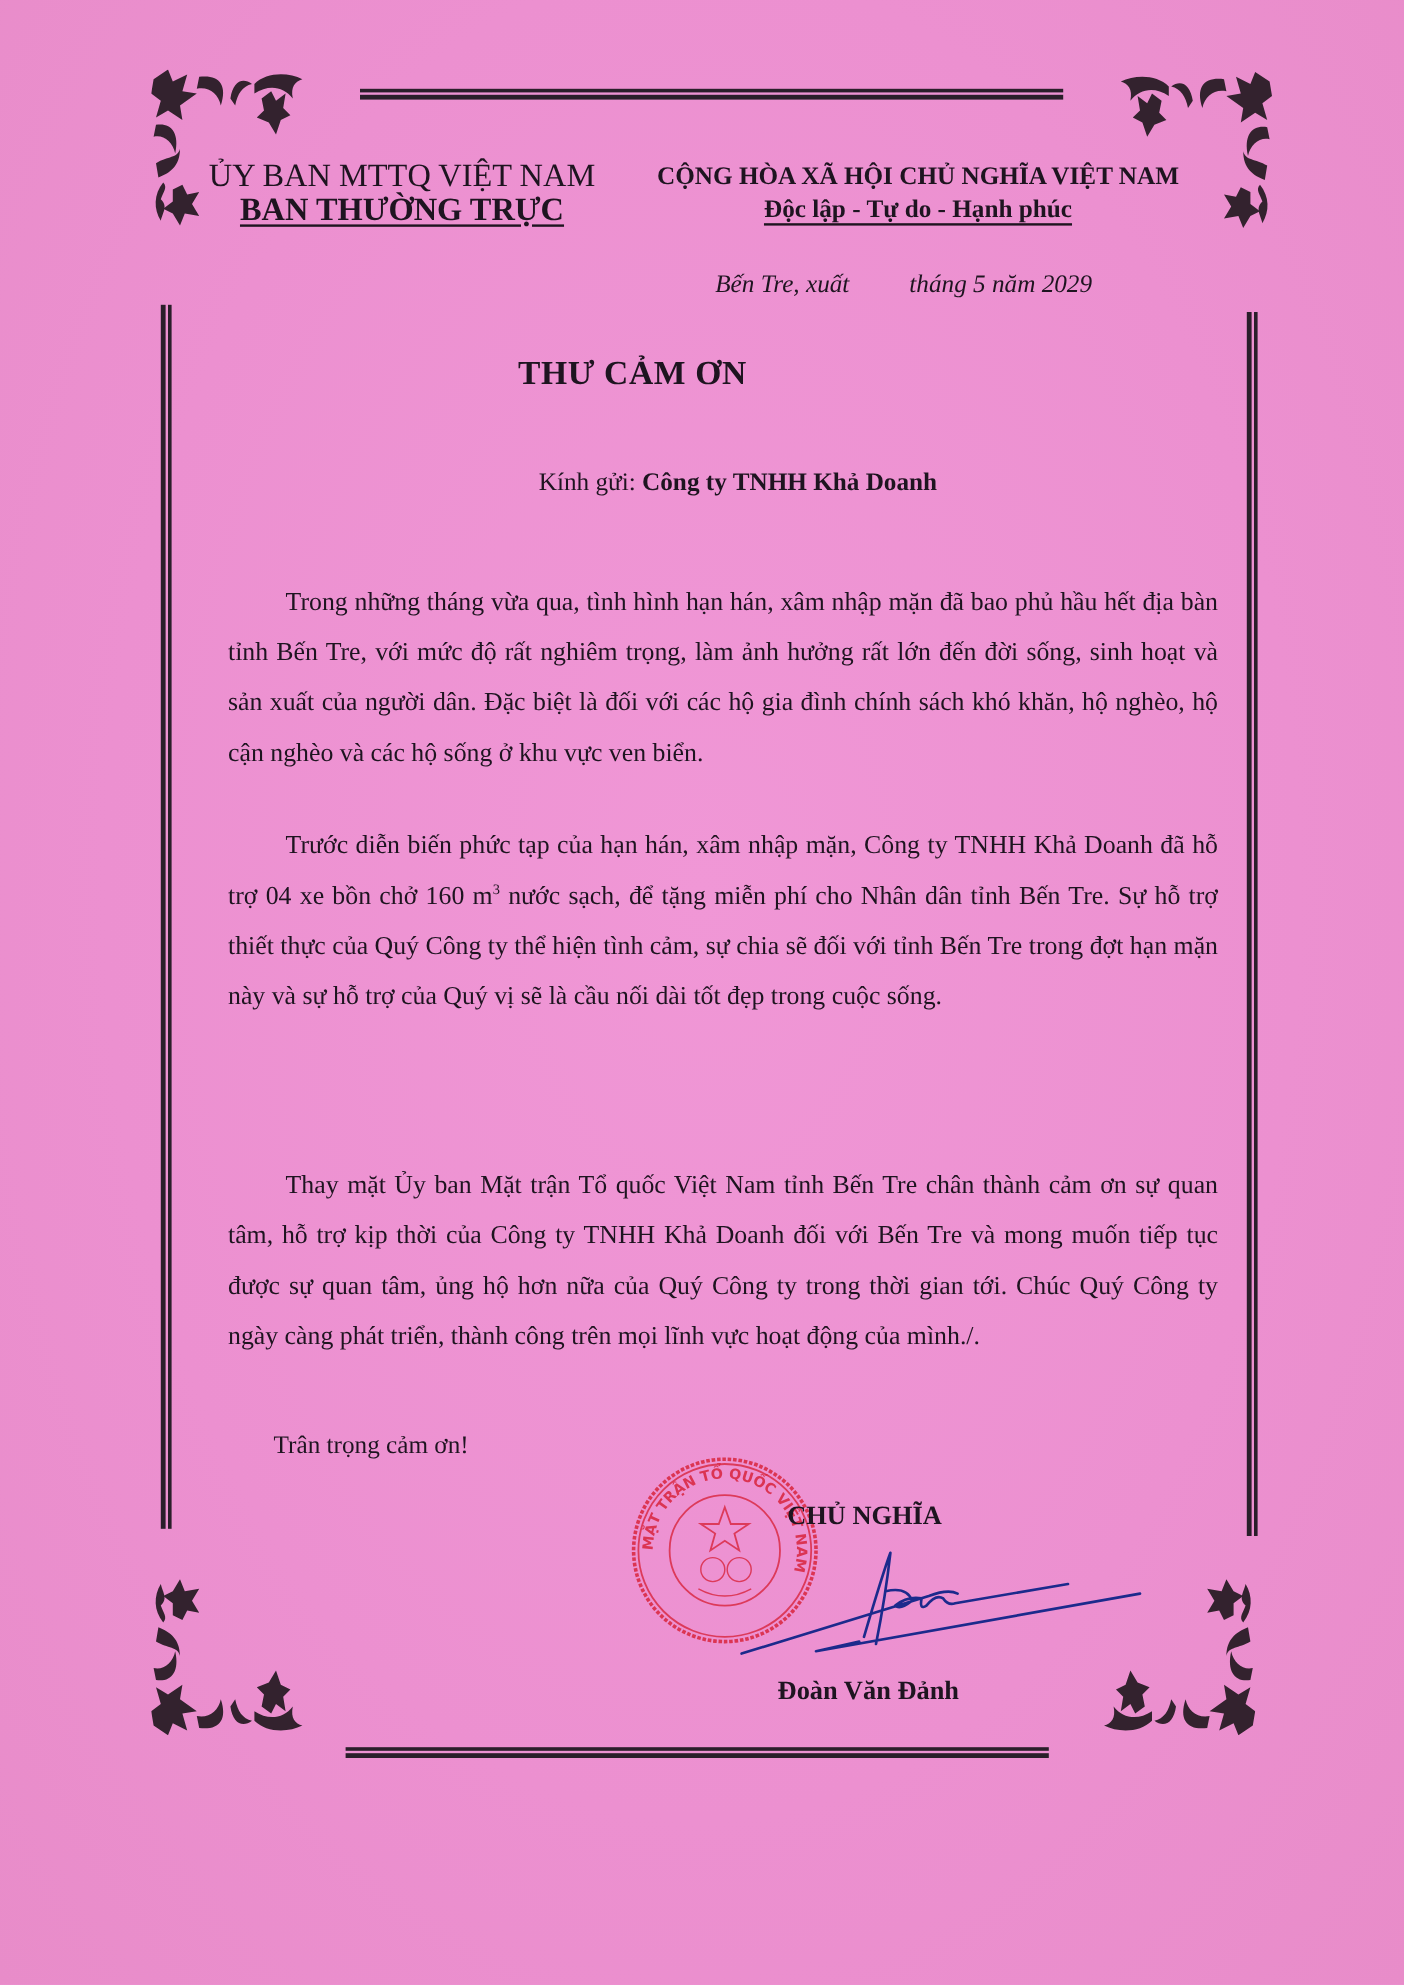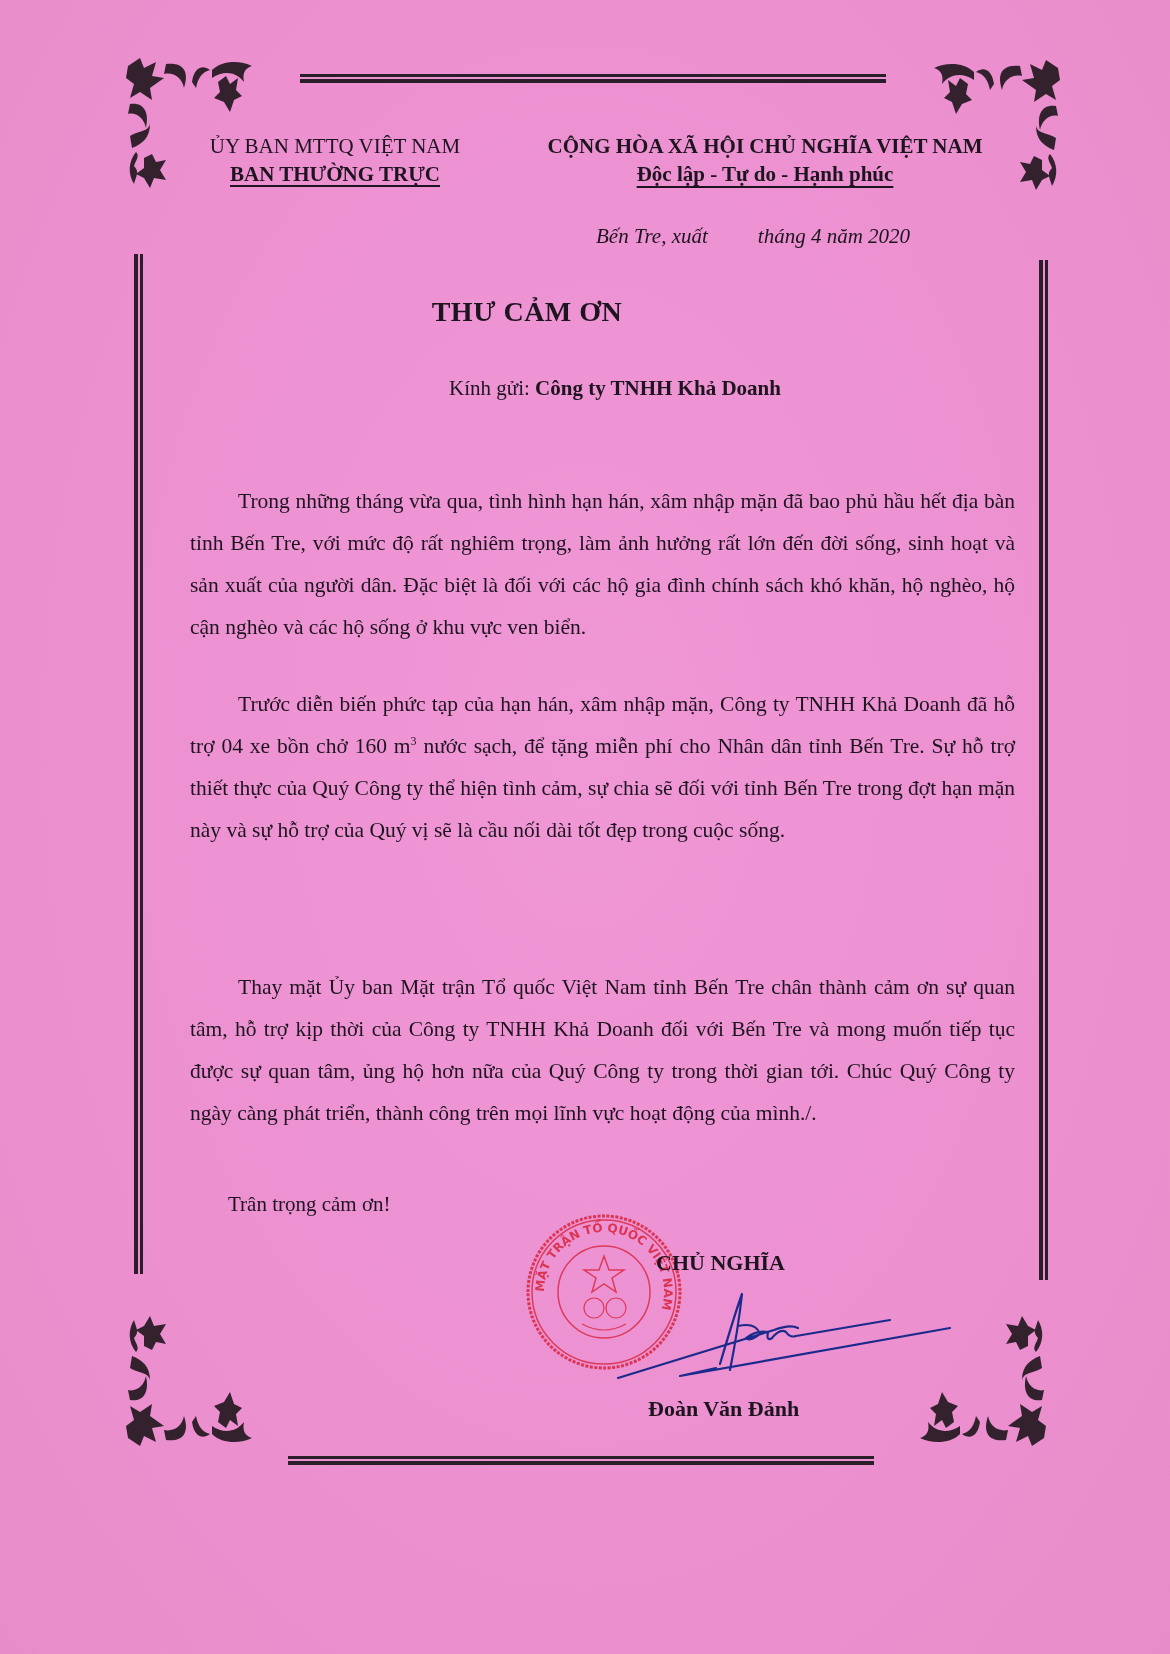--- a/index.html
+++ b/index.html
@@ -26,32 +26,32 @@
     .vline-right { left: 1039px; top: 260px; height: 1020px; }
 
     .corner { position: absolute; width: 140px; height: 140px; }
     .corner svg { width: 100%; height: 100%; }
     .c-tl { left: 126px; top: 58px; }
     .c-tr { left: 920px; top: 60px; transform: scaleX(-1); }
     .c-bl { left: 126px; top: 1306px; transform: scaleY(-1); }
     .c-br { left: 906px; top: 1306px; transform: scale(-1,-1); }
 
     .org { position: absolute; left: 170px; top: 132px; width: 330px; text-align: center;
-      font-size: 21px; line-height: 28px; }
+      font-size: 27px; line-height: 28px; }
     .org .bold { font-weight: bold; text-decoration: underline; text-underline-offset: 4px; }
     .nation { position: absolute; left: 500px; top: 132px; width: 530px; text-align: center;
       font-size: 21px; line-height: 28px; font-weight: bold; }
     .nation .motto { text-decoration: underline; text-underline-offset: 5px; }
     .dateline { position: absolute; left: 596px; top: 224px; font-size: 21px; font-style: italic; }
     .dateline span { display: inline-block; }
     .dateline .gap { width: 50px; }
 
     .title { position: absolute; left: 0; width: 1054px; top: 296px; text-align: center;
       font-size: 28px; font-weight: bold; letter-spacing: 0.5px; }
-    .recipient { position: absolute; left: 449px; top: 376px; font-size: 21px; }
+    .recipient { position: absolute; left: 449px; top: 389px; font-size: 21px; }
     .recipient b { font-weight: bold; }
 
     .body { position: absolute; left: 180px; width: 845px; font-size: 21.5px; line-height: 42px;
       text-align: justify; }
     .body p { margin: 10px; text-indent: 48px; }
     .p1 { top: 470px; }
     .p2 { top: 673px; }
     .p3 { top: 956px; }
     sup { font-size: 12px; line-height: 0; }
 
@@ -129,21 +129,21 @@
   <div>ỦY BAN MTTQ VIỆT NAM</div>
   <div class="bold">BAN THƯỜNG TRỰC</div>
 </div>
 
 <div class="nation">
   <div>CỘNG HÒA XÃ HỘI CHỦ NGHĨA VIỆT NAM</div>
   <div class="motto">Độc lập - Tự do - Hạnh phúc</div>
 </div>
 
 <div class="dateline">
-  <span>Bến Tre, xuất</span><span class="gap"></span><span>tháng 4 năm 2020</span>
+  <span>Bến Tre, xuất</span><span class="gap"></span><span>tháng 5 năm 2029</span>
 </div>
 
 <div class="title">THƯ CẢM ƠN</div>
 <div class="recipient">
   <span>Kính gửi:</span>
   <b>Công ty TNHH Khả Doanh</b>
 </div>
 
 <div class="body p1">
   <p>Trong những tháng vừa qua, tình hình hạn hán, xâm nhập mặn đã bao phủ hầu hết địa bàn tỉnh Bến Tre, với mức độ rất nghiêm trọng, làm ảnh hưởng rất lớn đến đời sống, sinh hoạt và sản xuất của người dân. Đặc biệt là đối với các hộ gia đình chính sách khó khăn, hộ nghèo, hộ cận nghèo và các hộ sống ở khu vực ven biển.</p>

